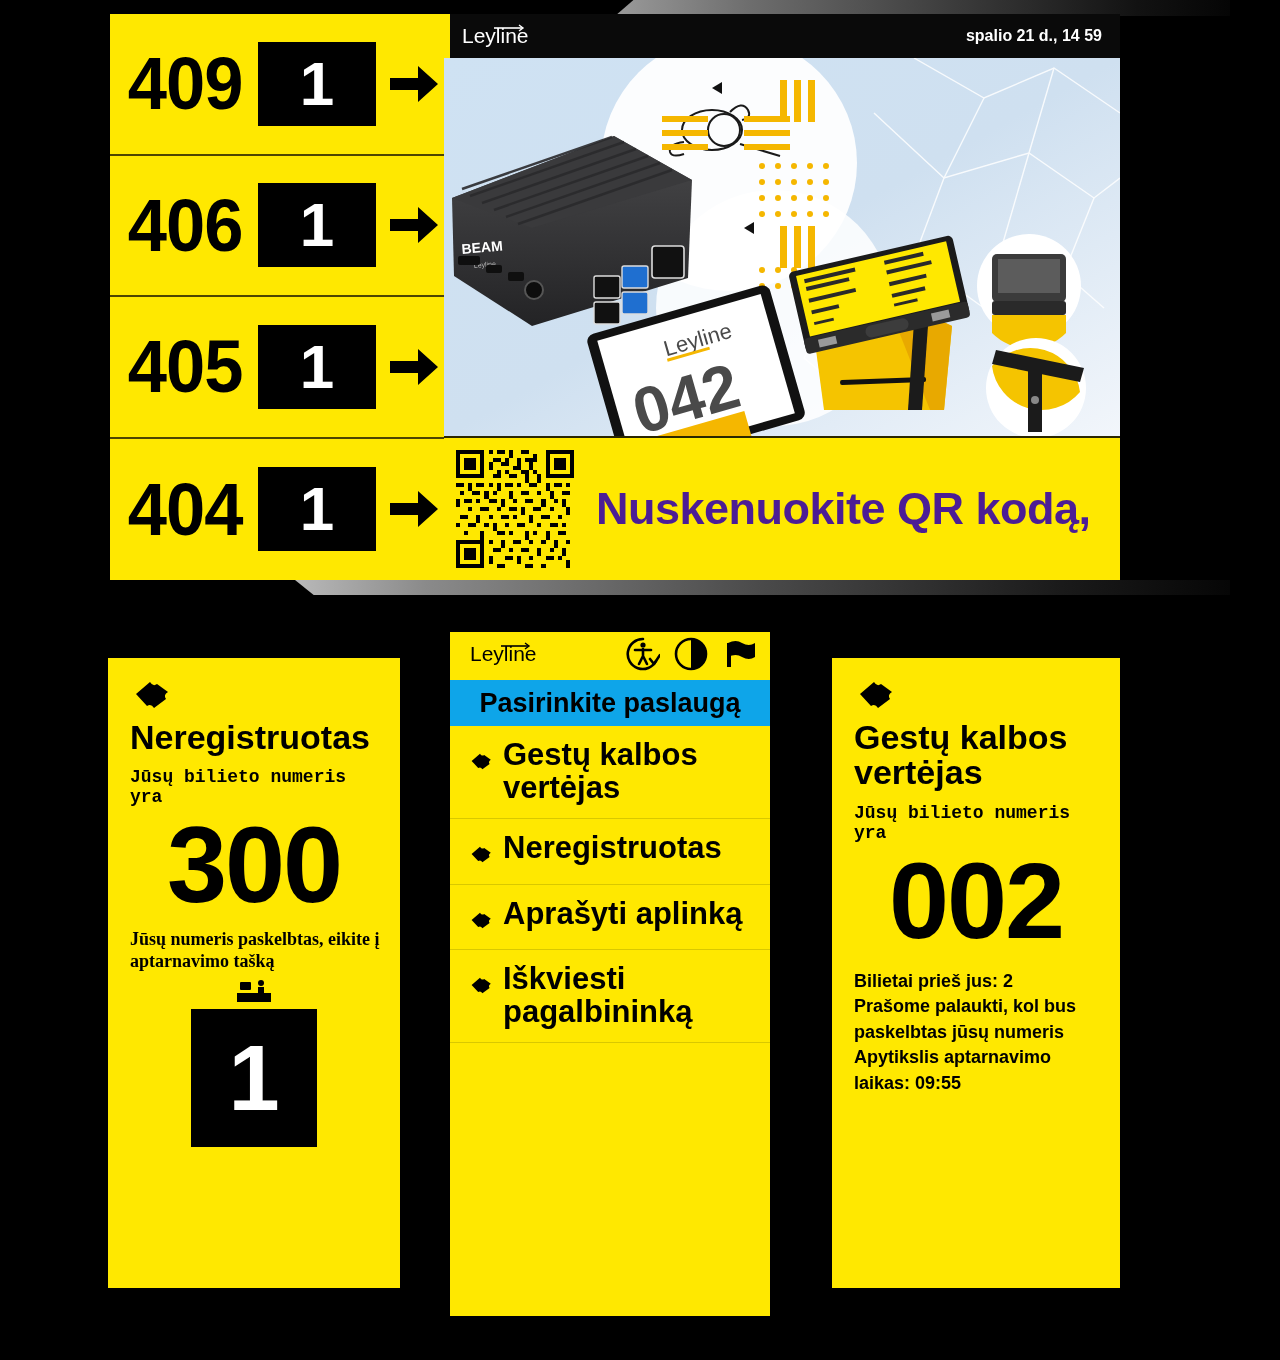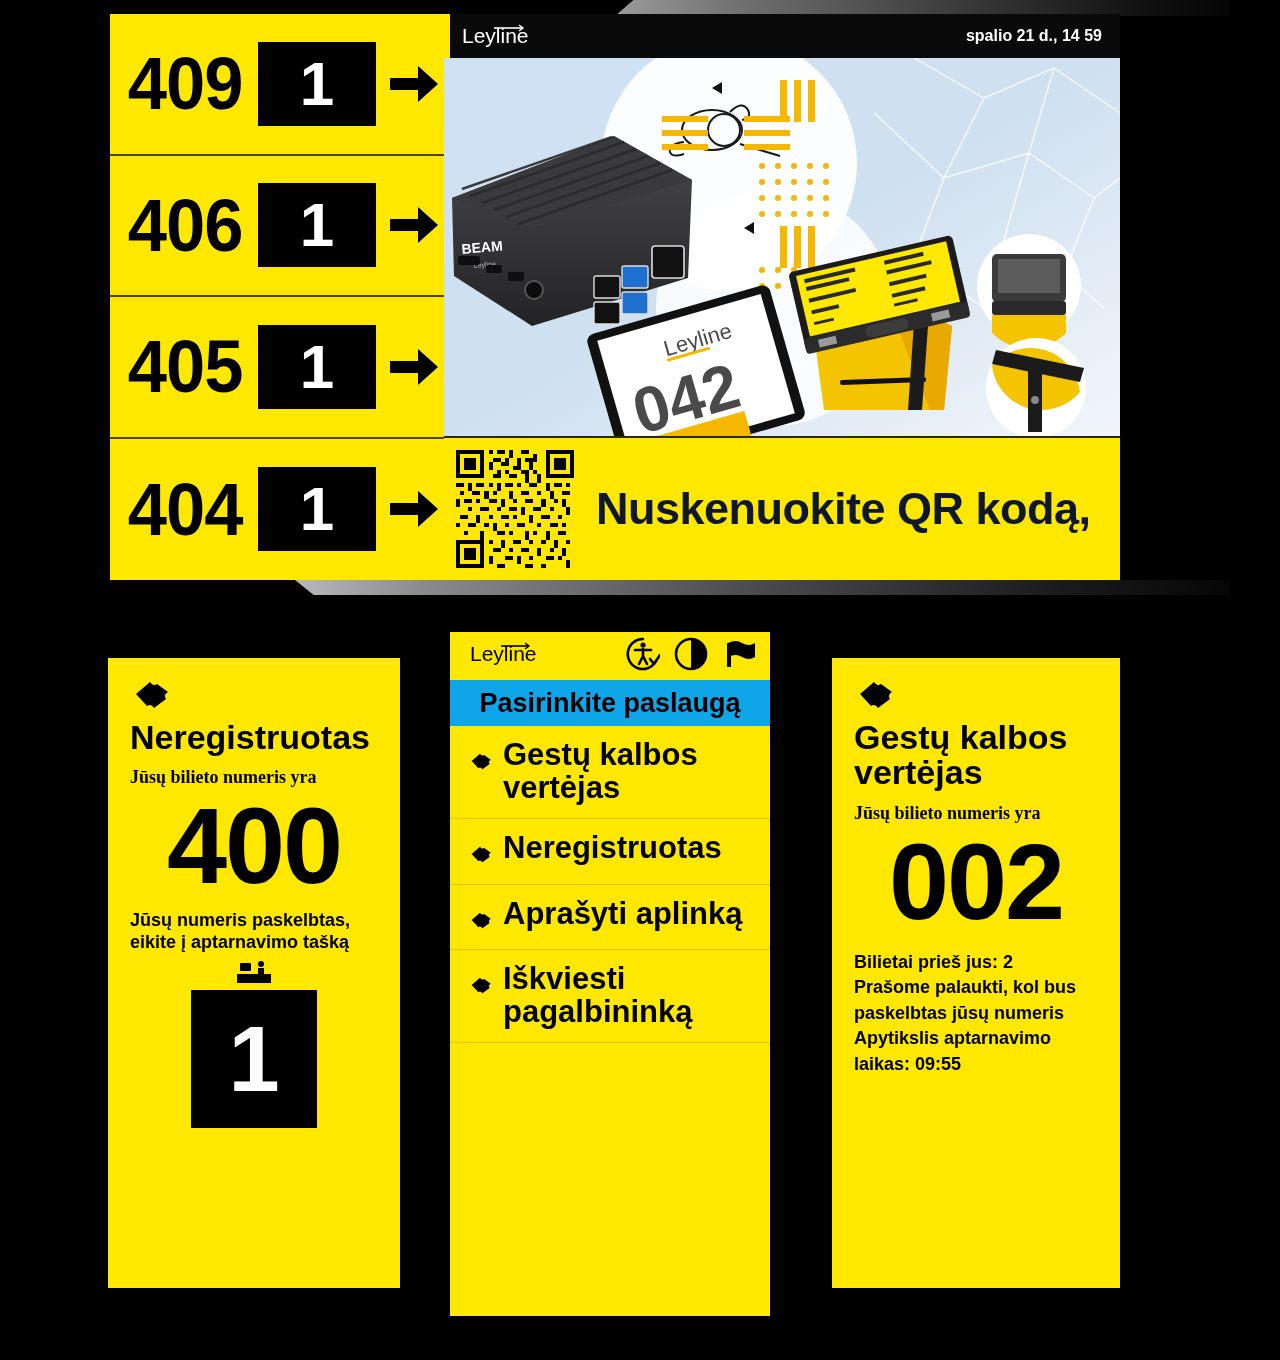--- a/index.html
+++ b/index.html
@@ -73,50 +73,50 @@
     background: linear-gradient(160deg,#cfe1f2 0%,#c3dcf0 35%,#d9e7f4 70%,#eef3fa 100%);
   }
   .hero-svg { position:absolute; inset:0; width:100%; height:100%; }
 
   .qr-banner {
     position:relative; height:144px; background:#FFE800;
     display:flex; align-items:center; border-top:2px solid #2b2700;
   }
   .qr-box { width:118px; height:118px; margin-left:12px; flex:none; }
   .qr-text {
-    margin-left:22px; color:#0f172a;
+    margin-left:22px; color:#4c1d95;
     font-family:"Liberation Sans Narrow","Liberation Sans",sans-serif;
     font-weight:bold; font-size:45px; line-height:1.02; letter-spacing:-0.5px;
   }
 
   
   .panel { position:absolute; background:#FFE800; color:#000; }
 
   .panel-left  { left:108px; top:658px; width:292px; height:630px; }
   .panel-mid   { left:450px; top:632px; width:320px; height:684px; }
   .panel-right { left:832px; top:658px; width:288px; height:630px; }
 
   .ticket-icon { margin:22px 0 0 22px; }
 
   .p-title {
     font-family:"Liberation Sans Narrow","Liberation Sans",sans-serif;
     font-weight:bold; font-size:34px; line-height:1.04;
     padding:6px 20px 0 22px;
   }
   .p-sub {
-    font-family:Liberation Serif, serif;
+    font-family:Liberation Mono, monospace;
     font-weight:bold; font-size:18px; padding:12px 20px 0 22px;
   }
   .p-bignum {
     font-family:"Liberation Sans Narrow","Liberation Sans",sans-serif;
     font-weight:bold; font-size:108px; line-height:1;
     text-align:center; padding-top:4px; letter-spacing:-2px;
   }
   .p-note {
-    font-family:Liberation Sans, sans-serif;
+    font-family:Liberation Serif, serif;
     font-weight:bold; font-size:18px; line-height:1.2;
     padding:10px 16px 0 22px;
   }
   .p-lines {
     font-family:"Liberation Sans Narrow","Liberation Sans",sans-serif;
     font-weight:bold; font-size:18px; line-height:1.42;
     padding:14px 14px 0 22px;
   }
   .desk-wrap { display:flex; flex-direction:column; align-items:center; padding-top:6px; }
   .desk-icon { margin-bottom:2px; }
@@ -519,21 +519,21 @@
   </div>
 
   <div class="panel panel-left">
     <div class="ticket-icon">
       <svg width="40" height="30" viewBox="0 0 40 30">
         <path d="M6 14 L20 2 q3 5 7 2 L38 12 q-5 3 -2 7 L24 28 q-3-5 -7-2 Z" fill="#000"></path>
       </svg>
     </div>
     <div class="p-title">Neregistruotas</div>
     <div class="p-sub">Jūsų bilieto numeris yra</div>
-    <div class="p-bignum">400</div>
+    <div class="p-bignum">300</div>
     <div class="p-note">Jūsų numeris paskelbtas, eikite į aptarnavimo tašką</div>
     <div class="desk-wrap">
       <div class="desk-icon">
         <svg width="34" height="24" viewBox="0 0 34 24">
           <rect x="3" y="3" width="11" height="8" rx="1" fill="#000"></rect>
           <circle cx="24" cy="4" r="3" fill="#000"></circle>
           <rect x="21" y="8" width="6" height="7" fill="#000"></rect>
           <rect x="0" y="14" width="34" height="9" fill="#000"></rect>
         </svg>
       </div>

